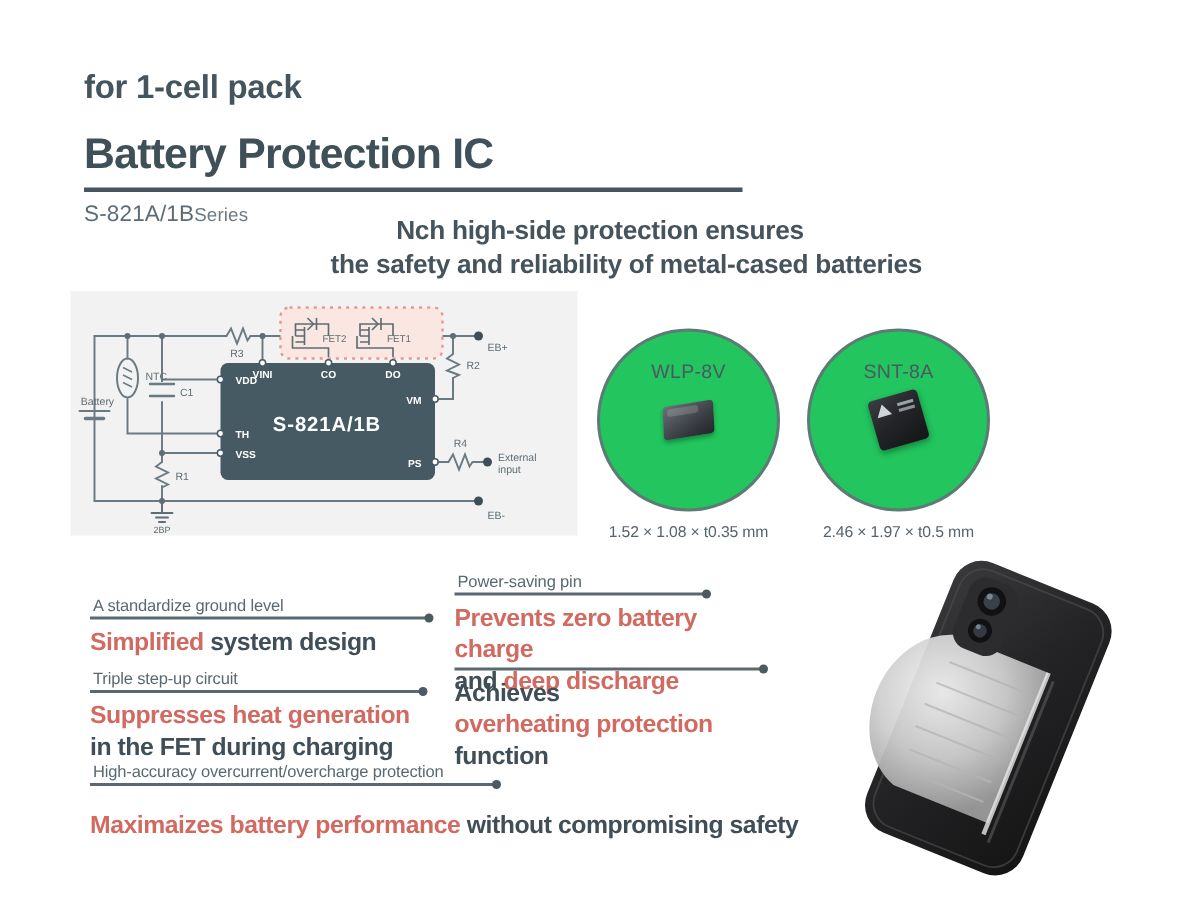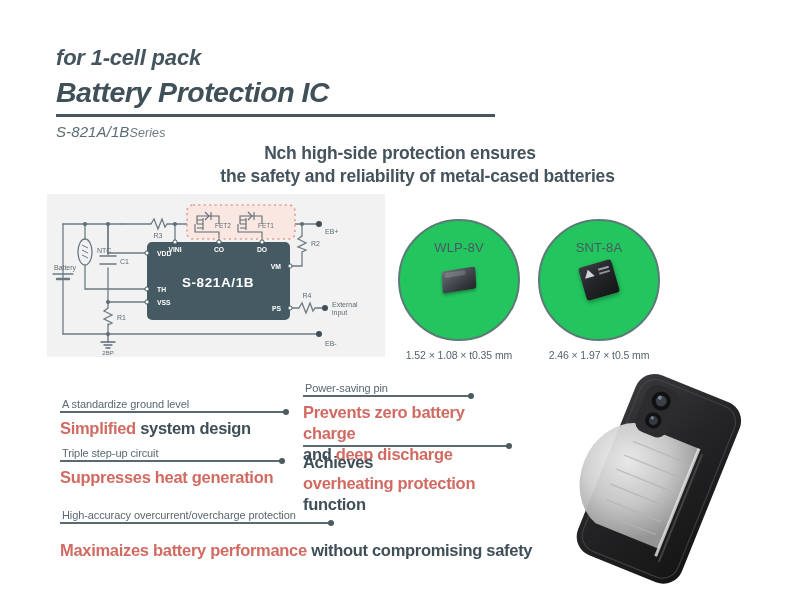--- a/index.html
+++ b/index.html
@@ -10,35 +10,35 @@
   body {
     width: 800px;
     height: 600px;
     position: relative;
     overflow: hidden;
     font-family: "Liberation Sans", sans-serif;
     color: #3b4a52;
   }
 
   
-  #header { position: absolute; left: 56px; top: 46px; width: 520px; font-style: italic; }
+  #header { position: absolute; left: 56px; top: 46px; width: 520px; }
   #kicker {
     font-size: 22px;
     font-weight: bold;
     color: #45555e;
     letter-spacing: -0.2px;
     line-height: 1.12;
   }
   #title {
     font-size: 28.5px;
     font-weight: bold;
     color: #3f5059;
     letter-spacing: -0.5px;
     line-height: 1.16;
-    margin-top: 5px;
+    margin-top: 16px;
   }
   #title-rule {
     margin-top: 5px;
     width: 439px;
     height: 3px;
     background: #46555f;
   }
   #series {
     margin-top: 6px;
     font-size: 15px;
@@ -364,21 +364,21 @@
 
 <div class="feat" id="feat-2">
   <div class="feat-small">Power-saving pin</div>
   <div class="feat-rule"></div>
   <div class="feat-big"><span class="red">Prevents zero battery charge</span><br><span>and </span><span class="red">deep discharge</span></div>
 </div>
 
 <div class="feat" id="feat-3">
   <div class="feat-small">Triple step-up circuit</div>
   <div class="feat-rule"></div>
-  <div class="feat-big"><span class="red">Suppresses heat generation</span><br></div>
+  <div class="feat-big"><span class="red">Suppresses heat generation</span><br><span>in the FET during charging</span></div>
 </div>
 
 <div class="feat" id="feat-4">
   <div class="feat-rule"></div>
   <div class="feat-big"><span>Achieves</span><br><span class="red">overheating protection</span><span> function</span></div>
 </div>
 
 <div class="feat" id="feat-5">
   <div class="feat-small">High-accuracy overcurrent/overcharge protection</div>
   <div class="feat-rule"></div>

